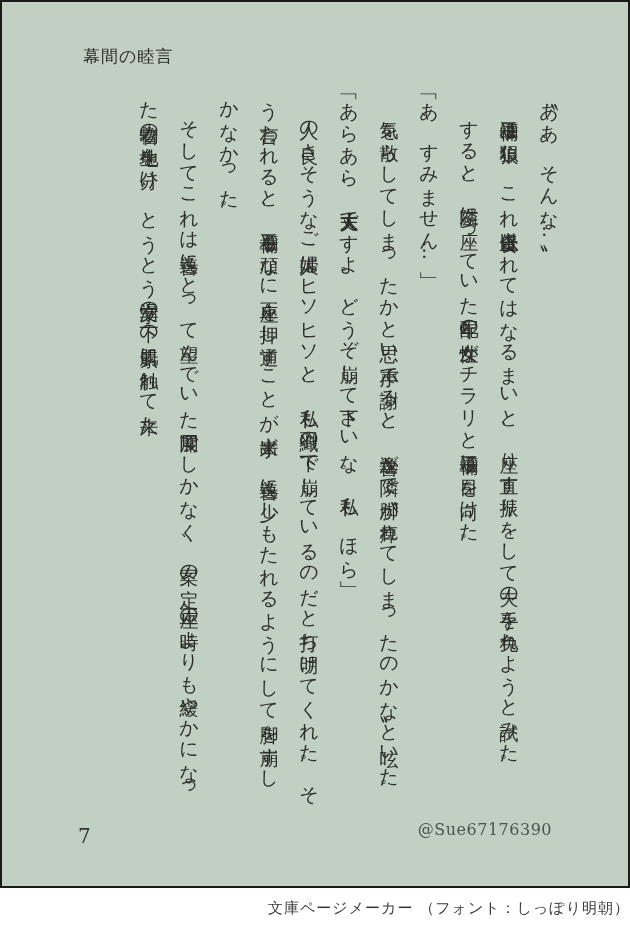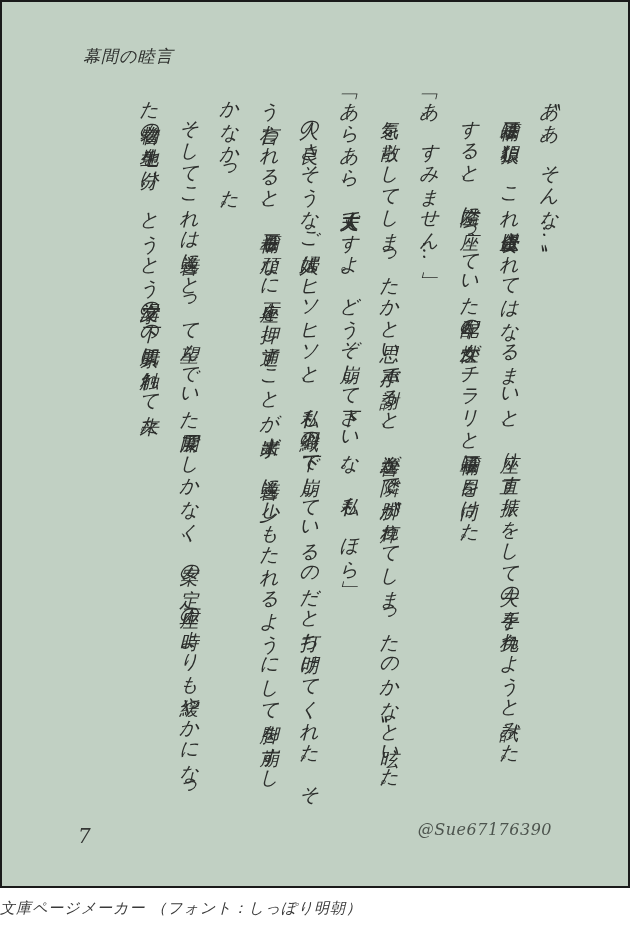--- a/index.html
+++ b/index.html
@@ -2,21 +2,21 @@
 <html lang="ja"><head>
 <meta charset="utf-8">
 <style>
   html,body { margin:0; padding:0; }
   body {
     width:630px; height:928px; background:#ffffff;
     font-family:"DejaVu Serif","Liberation Serif",serif;
     overflow:hidden;
   }
   .page {
-    position:relative; width:630px; height:928px; background:#ffffff;font-style:italic;
+    position:relative; width:630px; height:928px; background:#ffffff;
   }
   
   .sheet {
     position:absolute; left:0; top:0;
     width:626px; height:884px;
     background:#c1d0c3;
     border:2px solid #1a1a1a;
     box-sizing:content-box;
   }
   .book-title {
@@ -41,21 +41,21 @@
     position:absolute; left:78px; top:824px;
     font-size:20px; color:#343634;
   }
   .handle {
     position:absolute; right:78px; top:820px;
     font-size:16px; color:#4d544e; letter-spacing:0.5px;
   }
   .footer-bar {
     position:absolute; left:0; top:888px;
     width:630px; height:40px; background:#ffffff;
-    display:flex; align-items:center; justify-content:flex-start;
+    display:flex; align-items:center; justify-content:flex-end;
   }
   .footer-credit {
     font-size:15px; color:#3a3a3a; letter-spacing:1px;
     white-space:nowrap;
   }
 </style>
 </head>
 <body>
 
 <div class="page">

